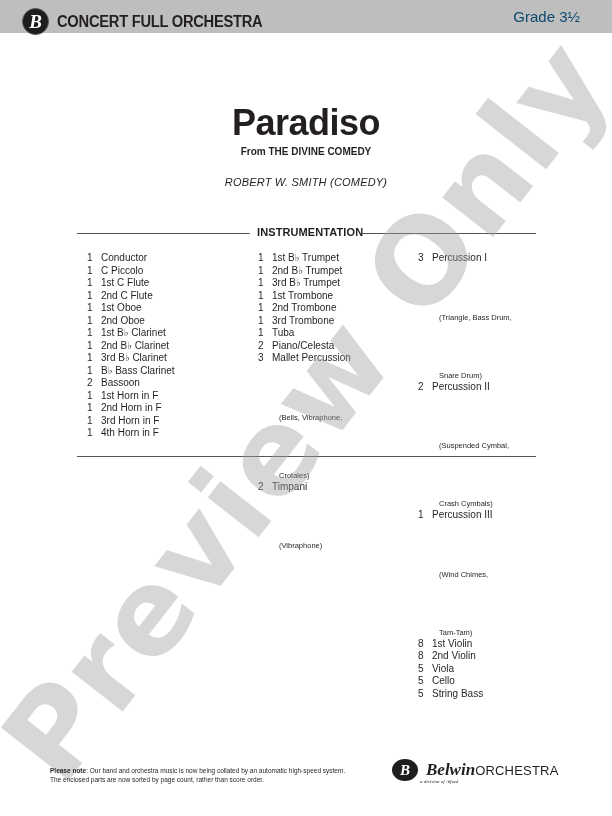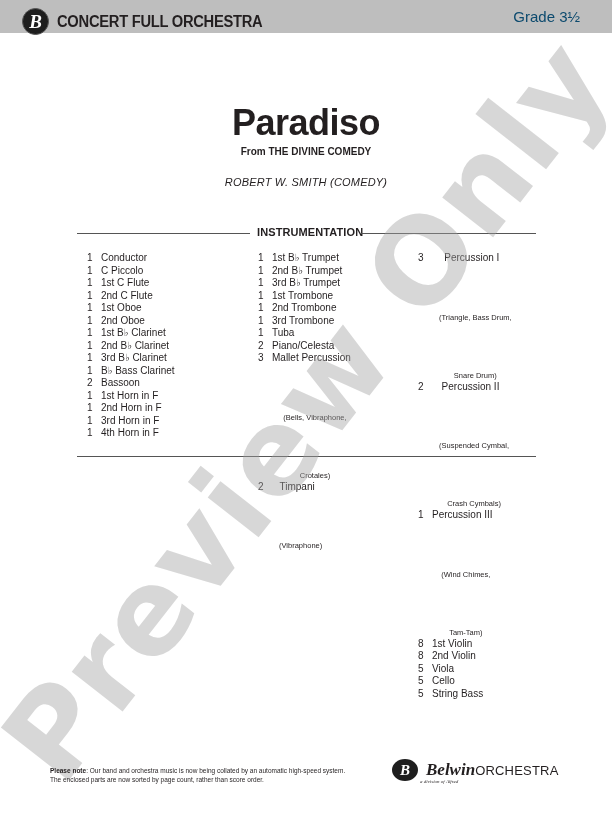--- a/index.html
+++ b/index.html
@@ -48,21 +48,21 @@
     }
     .bottom-rule {
       position: absolute; left: 77px; top: 456px; width: 459px; height: 1px; background: #555;
     }
     .col { position: absolute; top: 252px; font-size: 10px; }
     .col.c1 { left: 87px; }
     .col.c2 { left: 258px; }
     .col.c3 { left: 418px; }
     .item { display: flex; line-height: 12.5px; }
     .item .qty { width: 14px; }
-    .item .inst-body { display: flex; flex-direction: column; text-align: center; }
+    .item .inst-body { display: flex; flex-direction: column; }
     .item .note { font-size: 7.5px; line-height: 10px; padding-left: 7px; margin-top: 48px; }
 
     .footer-note {
       position: absolute; left: 50px; top: 766px; font-size: 6.5px; line-height: 9px;
     }
     .footer-note b { font-weight: bold; }
     .publisher {
       position: absolute; left: 392px; top: 755px; height: 30px; display: flex; align-items: center;
     }
     .pub-badge {

